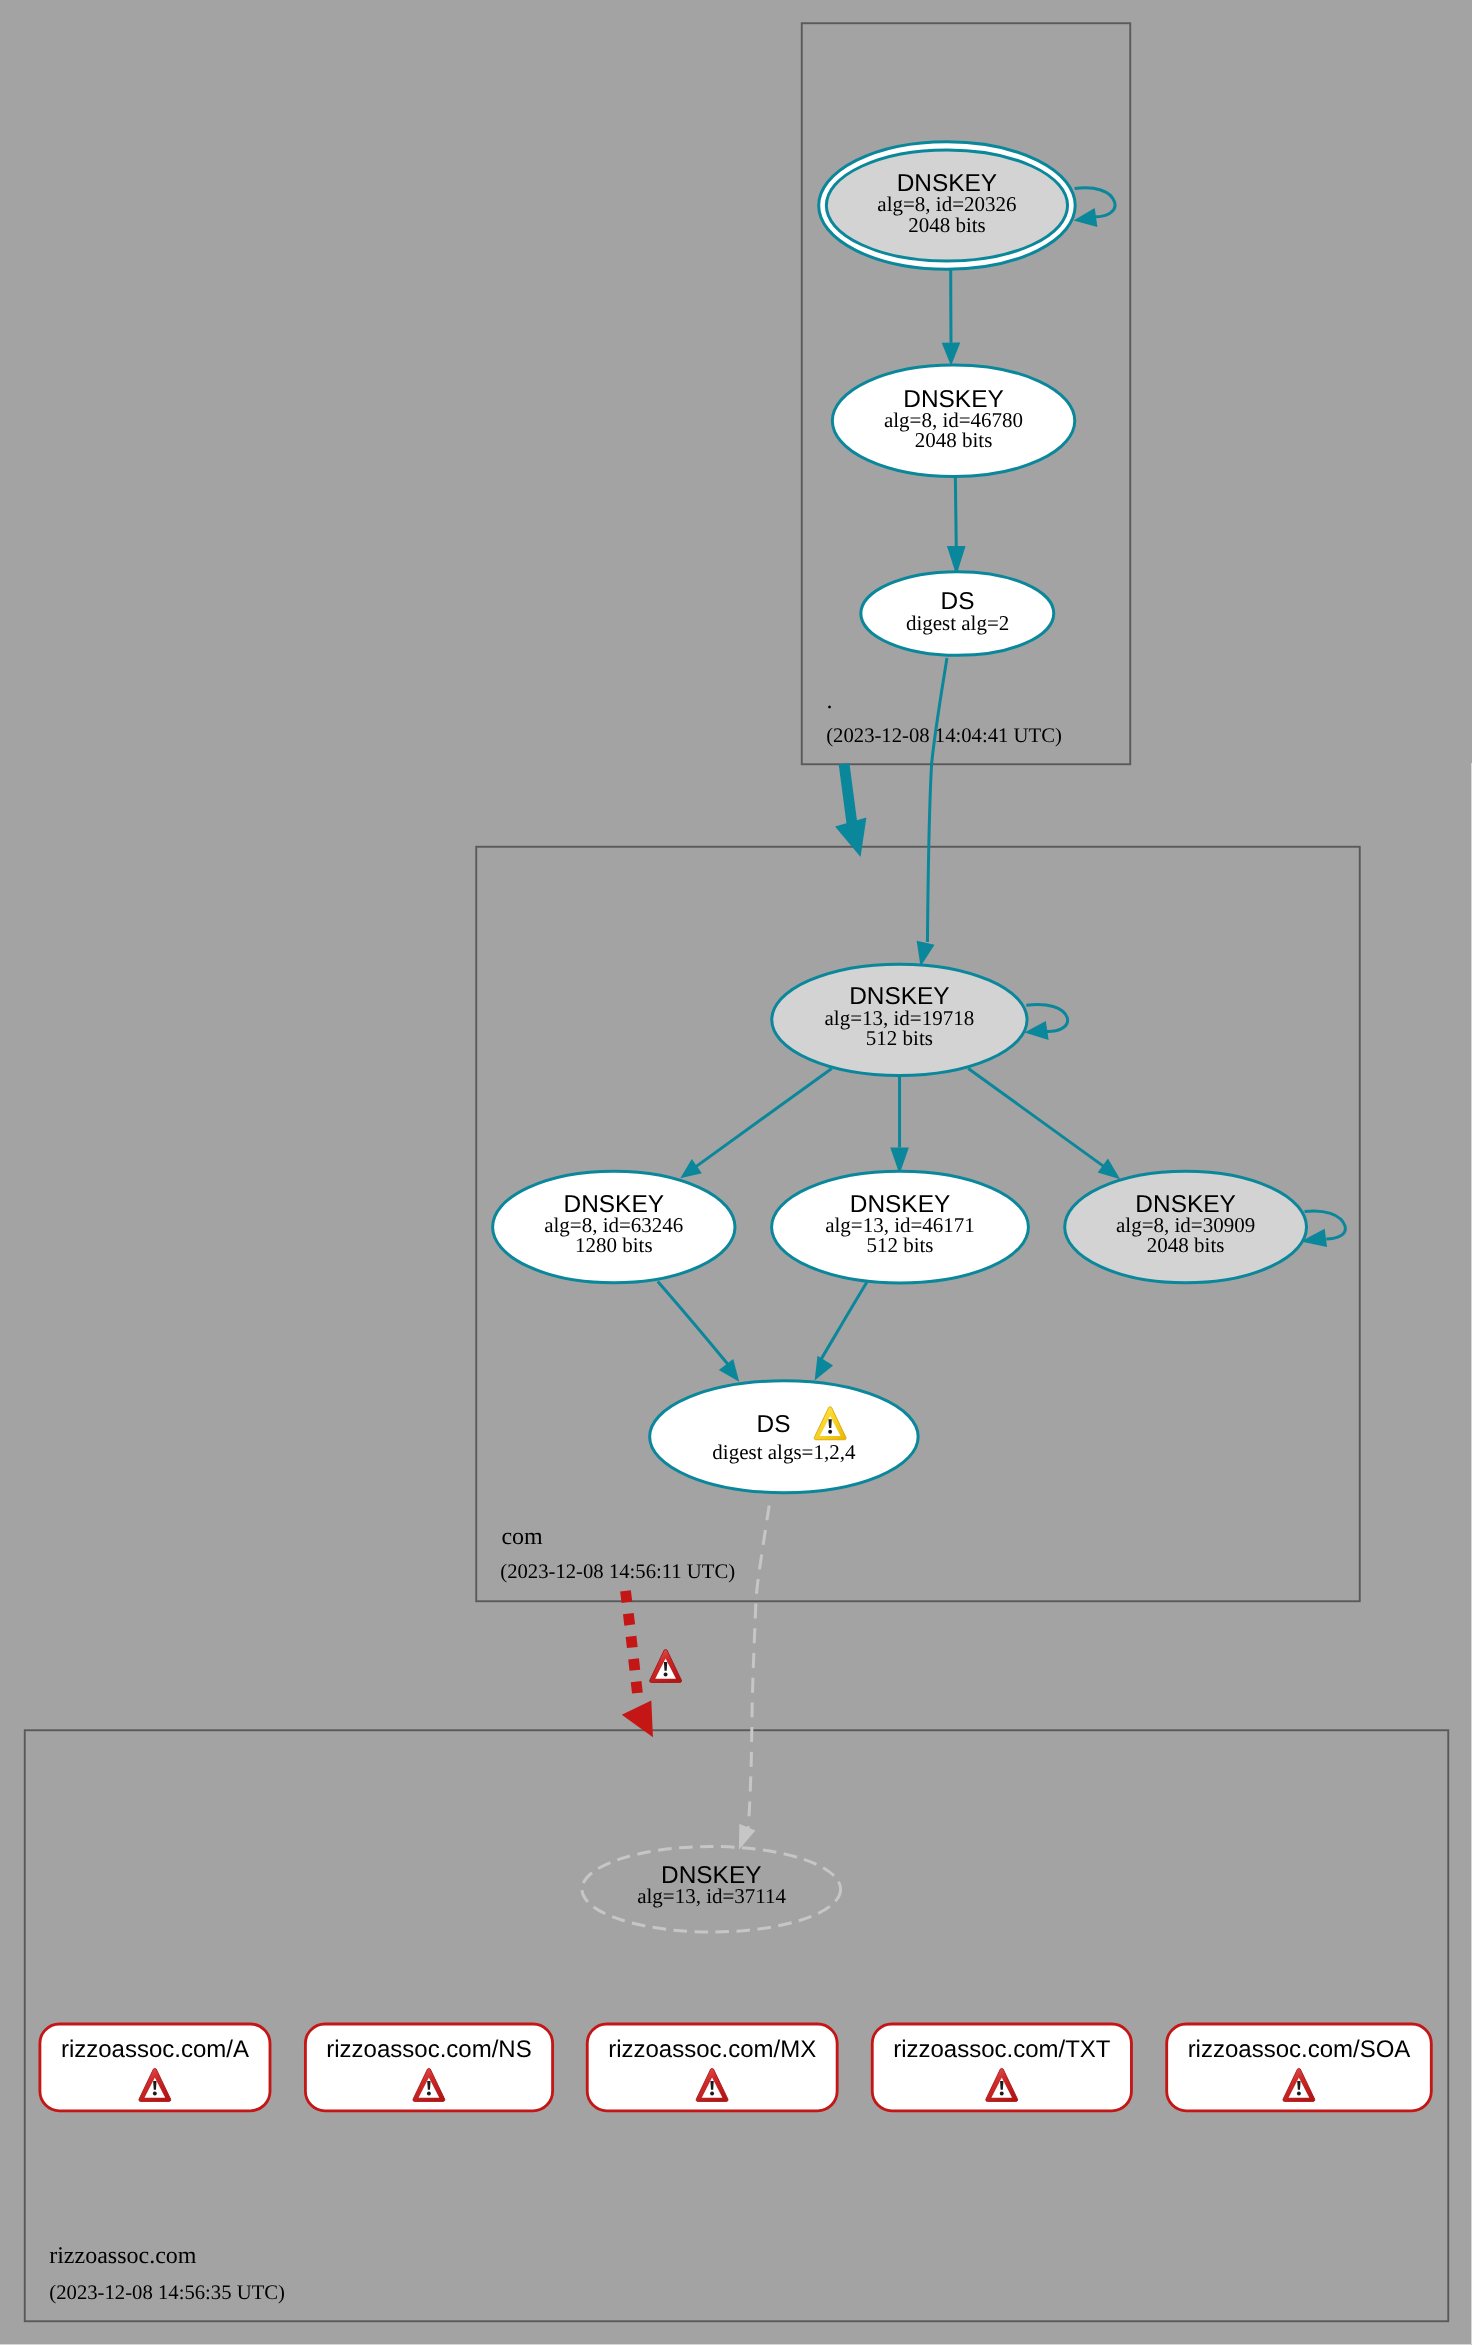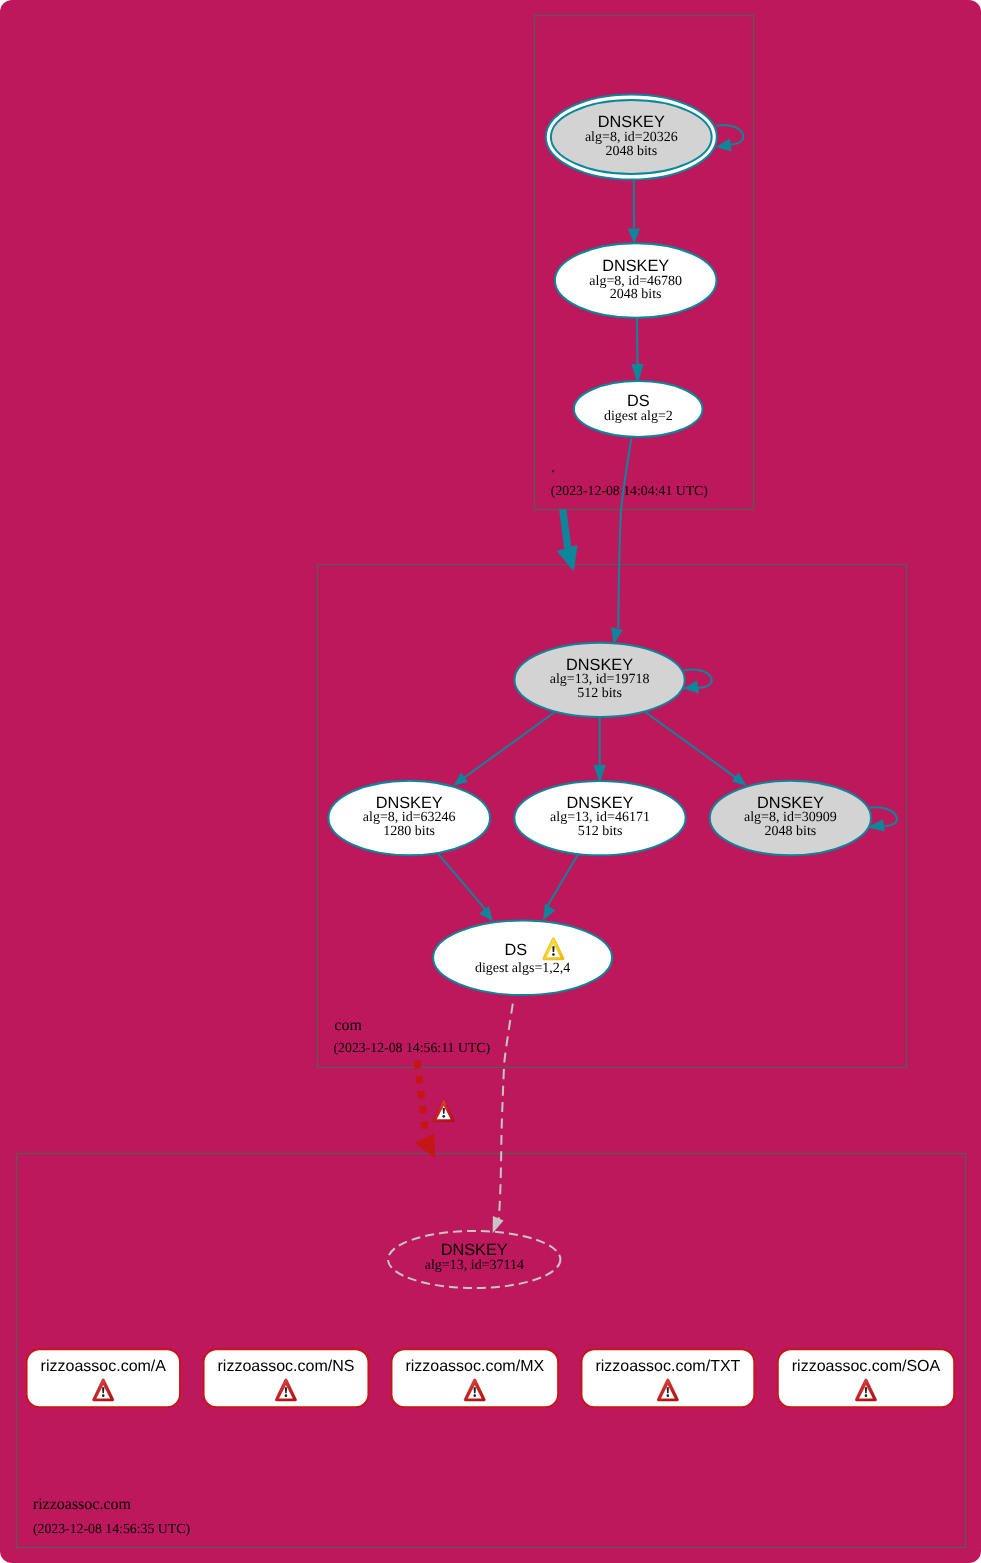--- a/index.html
+++ b/index.html
@@ -1,18 +1,18 @@
 <!DOCTYPE html>
 <html><head>
 <meta charset="utf-8">
 <style>
   html,body{margin:0;padding:0;background:#ffffff;-webkit-font-smoothing:antialiased;text-rendering:geometricPrecision;}
   svg text{-webkit-font-smoothing:antialiased;}
   body{width:981px;height:1563px;overflow:hidden;font-family:"Liberation Sans",sans-serif;}
-  #stage{position:relative;width:981px;height:1563px;background:#be185d;border-radius:12px;}
+  #stage{position:relative;width:981px;height:1563px;background:#a3a3a3;}
   svg#graph{position:absolute;left:0;top:0;display:block;}
   .zbox{fill:none;stroke:#595959;stroke-width:1.25;}
   .ell-secure{stroke:#0a879a;stroke-width:2;}
   .ell-fill-grey{fill:#d3d3d3;}
   .ell-fill-white{fill:#ffffff;}
   .ell-bogus{fill:none;stroke:#c6c6c6;stroke-width:2;stroke-dasharray:9 5;}
   .ed-secure{fill:none;stroke:#0a879a;stroke-width:2;}
   .ah-secure{fill:#0a879a;stroke:none;}
   .ed-grey{fill:none;stroke:#c6c6c6;stroke-width:2;stroke-dasharray:10 6.5;}
   .ah-grey{fill:#c6c6c6;stroke:none;}

